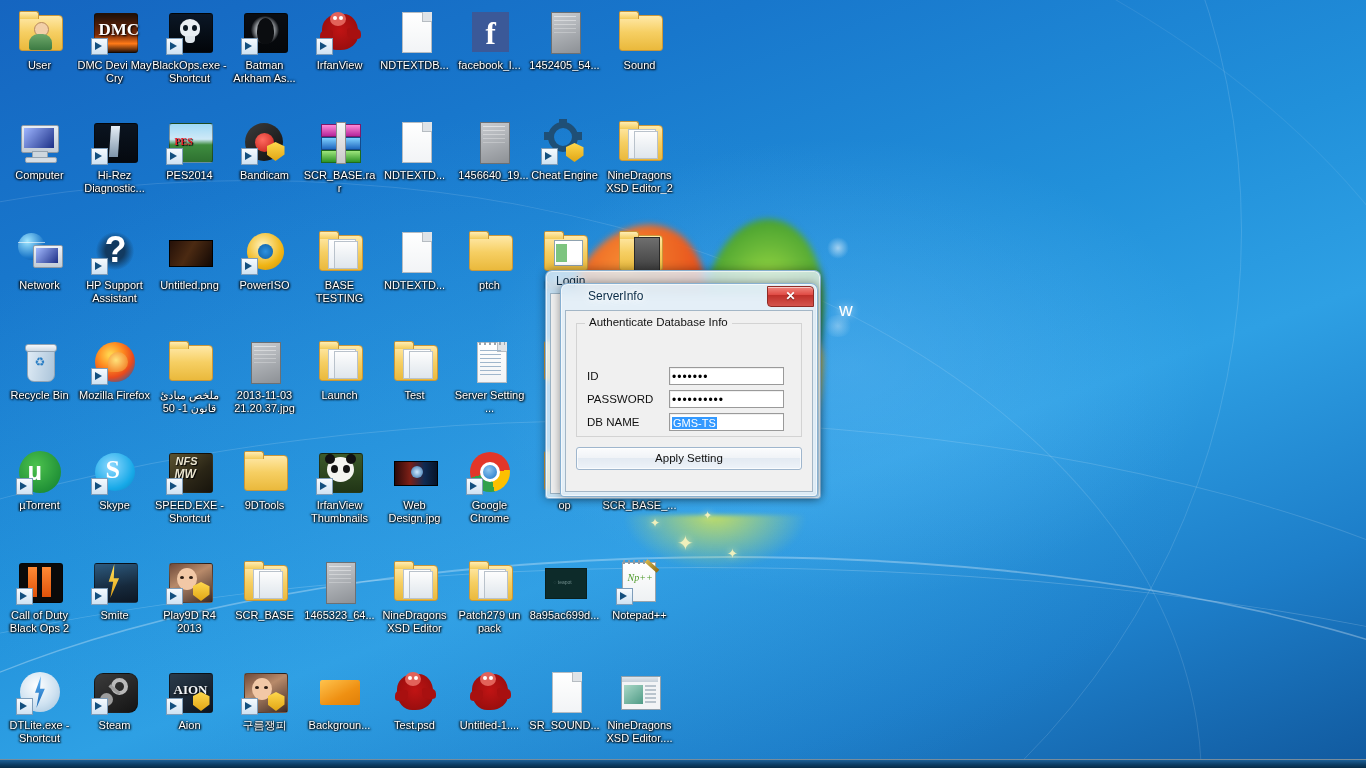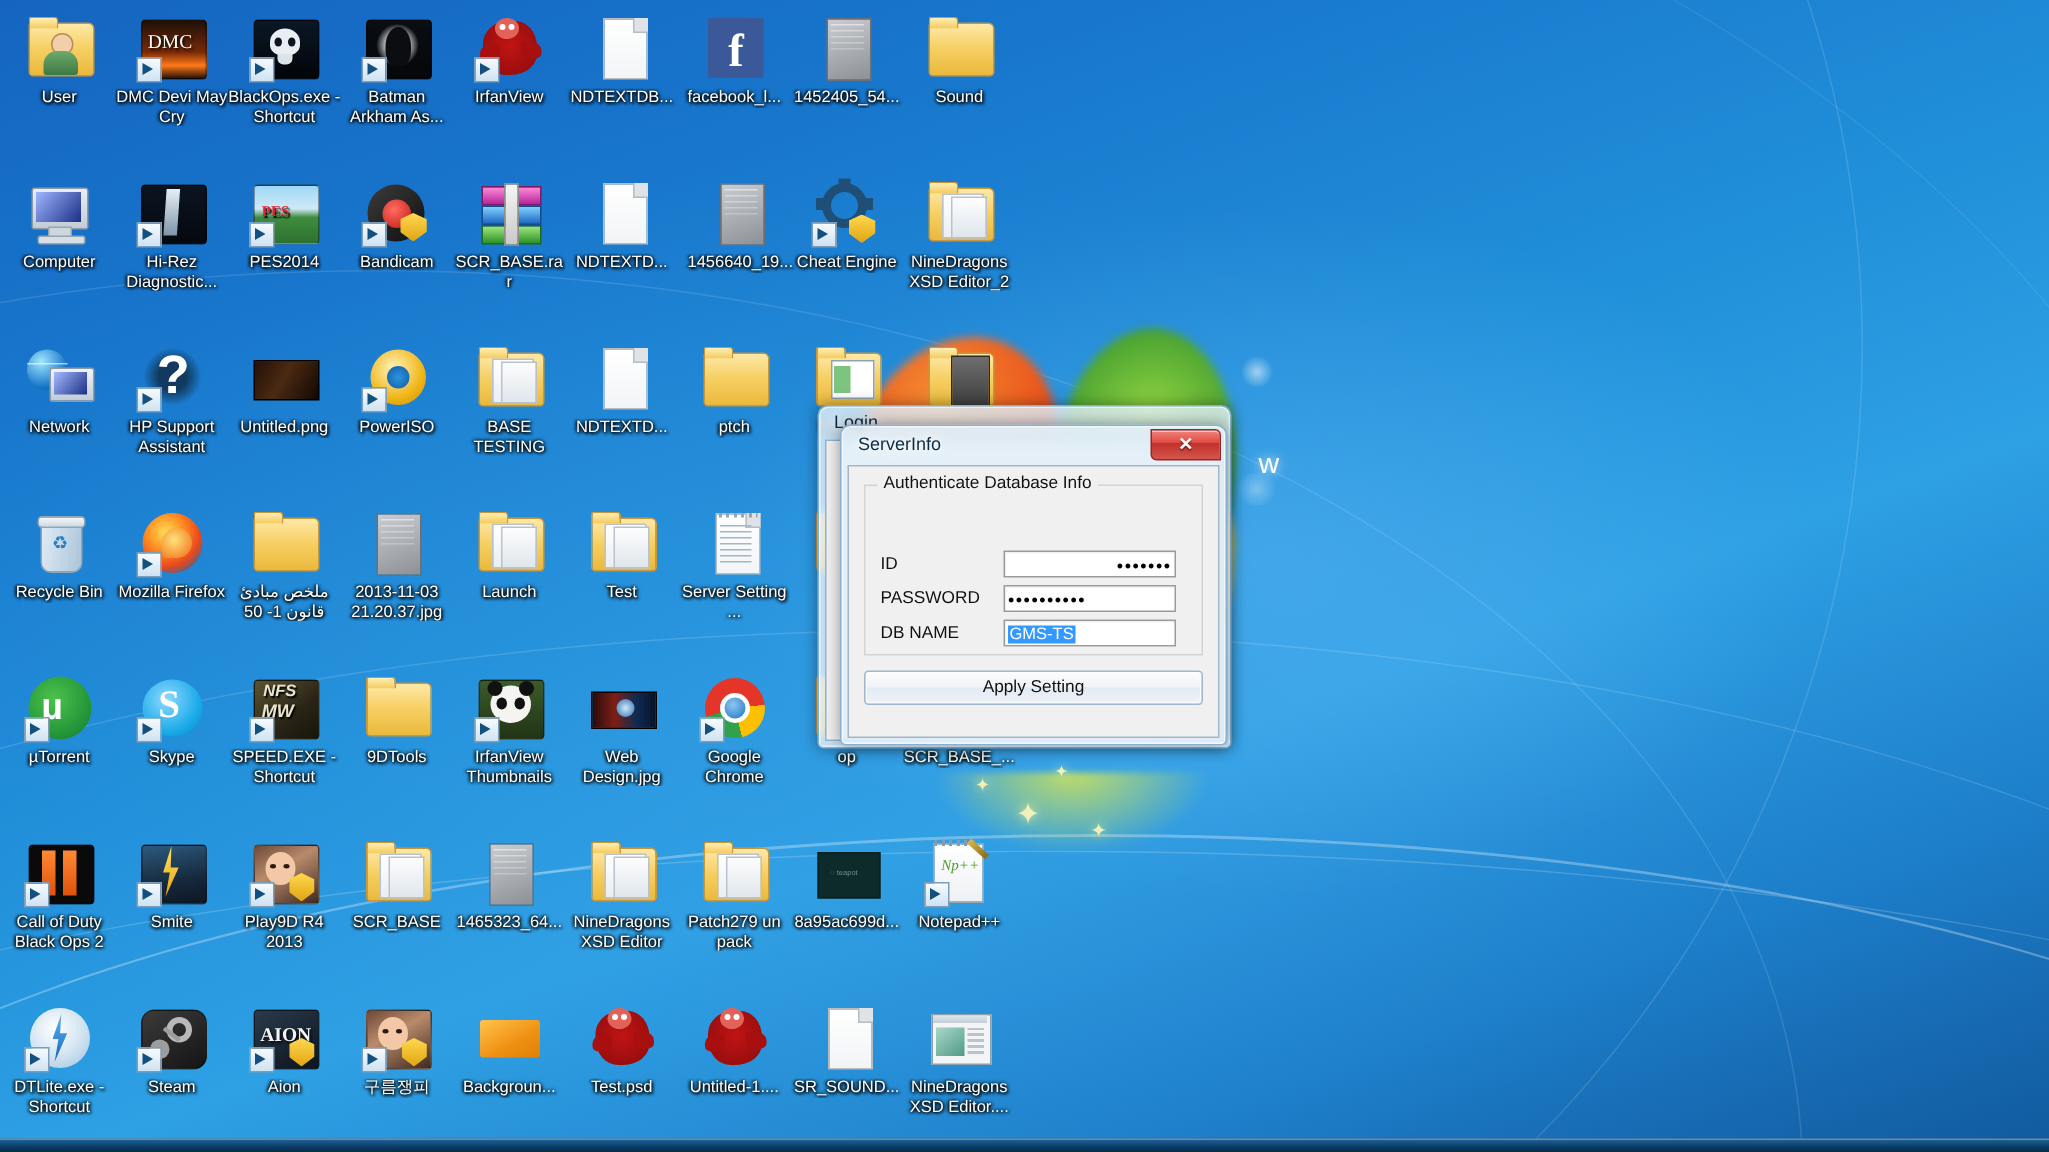--- a/index.html
+++ b/index.html
@@ -188,21 +188,21 @@
     position:absolute; left:4px; right:4px; top:22px; bottom:4px;
     background:#f0f0f0;
     border:1px solid #9ab2c4;
   }
 
   #serverinfo-window{
     left:560px; top:283px; width:256px; height:212px;
     z-index: 30;
   }
   #si-titlebar{
-    position:absolute; left:0; right:0; top:0; height:26px;
+    position:absolute; left:16px; right:0; top:0; height:26px;
   }
   #si-title{
     position:absolute; left:11px; top:5px;
     font-size:12px; color:#0b2c47;
     text-shadow: 0 0 4px rgba(255,255,255,.95), 0 0 9px rgba(255,255,255,.85);
   }
   #si-close{
     position:absolute; right:3px; top:2px;
     width:45px; height:19px;
     border-radius:0 4px 0 4px;
@@ -297,21 +297,21 @@
         <div class="art">
           <div class="folder"></div>
           <div style="position:absolute;left:18px;top:14px;width:13px;height:13px;border-radius:50%;background:#f2cfa8;border:1px solid #b98a5c"></div>
           <div style="position:absolute;left:13px;top:26px;width:23px;height:16px;border-radius:9px 9px 2px 2px;background:linear-gradient(#6fa96b,#3c7a43)"></div>
         </div>
         <div class="lbl">User</div>
       </div>
       <div class="dicon" style="left: 77px; top: 8px;">
         <div class="art">
           <div class="tile" style="background:linear-gradient(180deg,#1e1008 0%,#7a2a08 55%,#ff7a18 78%,#2b1408 100%)"></div>
-          <div style="position:absolute;left:8px;top:12px;color:#fff;font-weight:normal;font-size:13px;font-family:'Liberation Serif',serif;text-shadow:1px 1px 2px #000">DMC</div>
+          <div style="position:absolute;left:8px;top:12px;color:#fff;font-weight:bold;font-size:17px;font-family:'Liberation Serif',serif;text-shadow:1px 1px 2px #000">DMC</div>
           <div class="shortcut-arrow"></div>
         </div>
         <div class="lbl">DMC Devi May Cry</div>
       </div>
       <div class="dicon" style="left: 152px; top: 8px;">
         <div class="art">
           <div class="tile" style="background:linear-gradient(#0b1726,#020509)"></div>
           <div style="position:absolute;left:14px;top:11px;width:20px;height:18px;background:#e9eef2;border-radius:50% 50% 40% 40%"></div>
           <div style="position:absolute;left:17px;top:17px;width:5px;height:6px;border-radius:50%;background:#0a1620"></div>
           <div style="position:absolute;left:26px;top:17px;width:5px;height:6px;border-radius:50%;background:#0a1620"></div>
@@ -819,21 +819,21 @@
   <div id="serverinfo-window" class="win7-window">
     <div id="si-titlebar">
       <div id="si-title">ServerInfo</div>
       <div id="si-close">✕</div>
     </div>
     <div id="si-client">
       <div class="groupbox">
         <div class="groupbox-title">Authenticate Database Info</div>
 
 
-        <div class="field-row" style="top:43px;text-align:right;">
+        <div class="field-row" style="top:43px;">
           <div class="field-label">ID</div>
           <div class="field-input pw">•••••••</div>
         </div>
 
         <div class="field-row" style="top:66px;">
           <div class="field-label">PASSWORD</div>
           <div class="field-input pw">••••••••••</div>
         </div>
 
         <div class="field-row" style="top:89px;">

